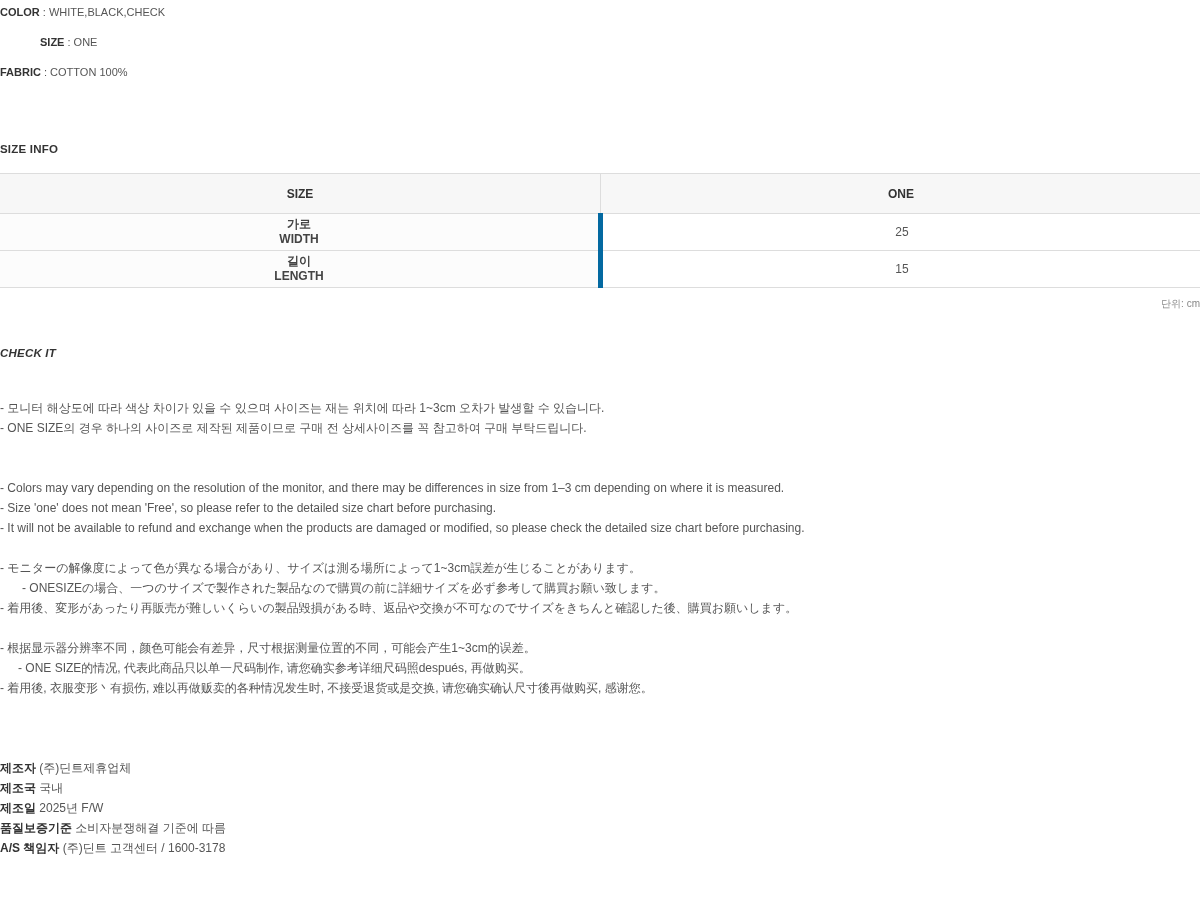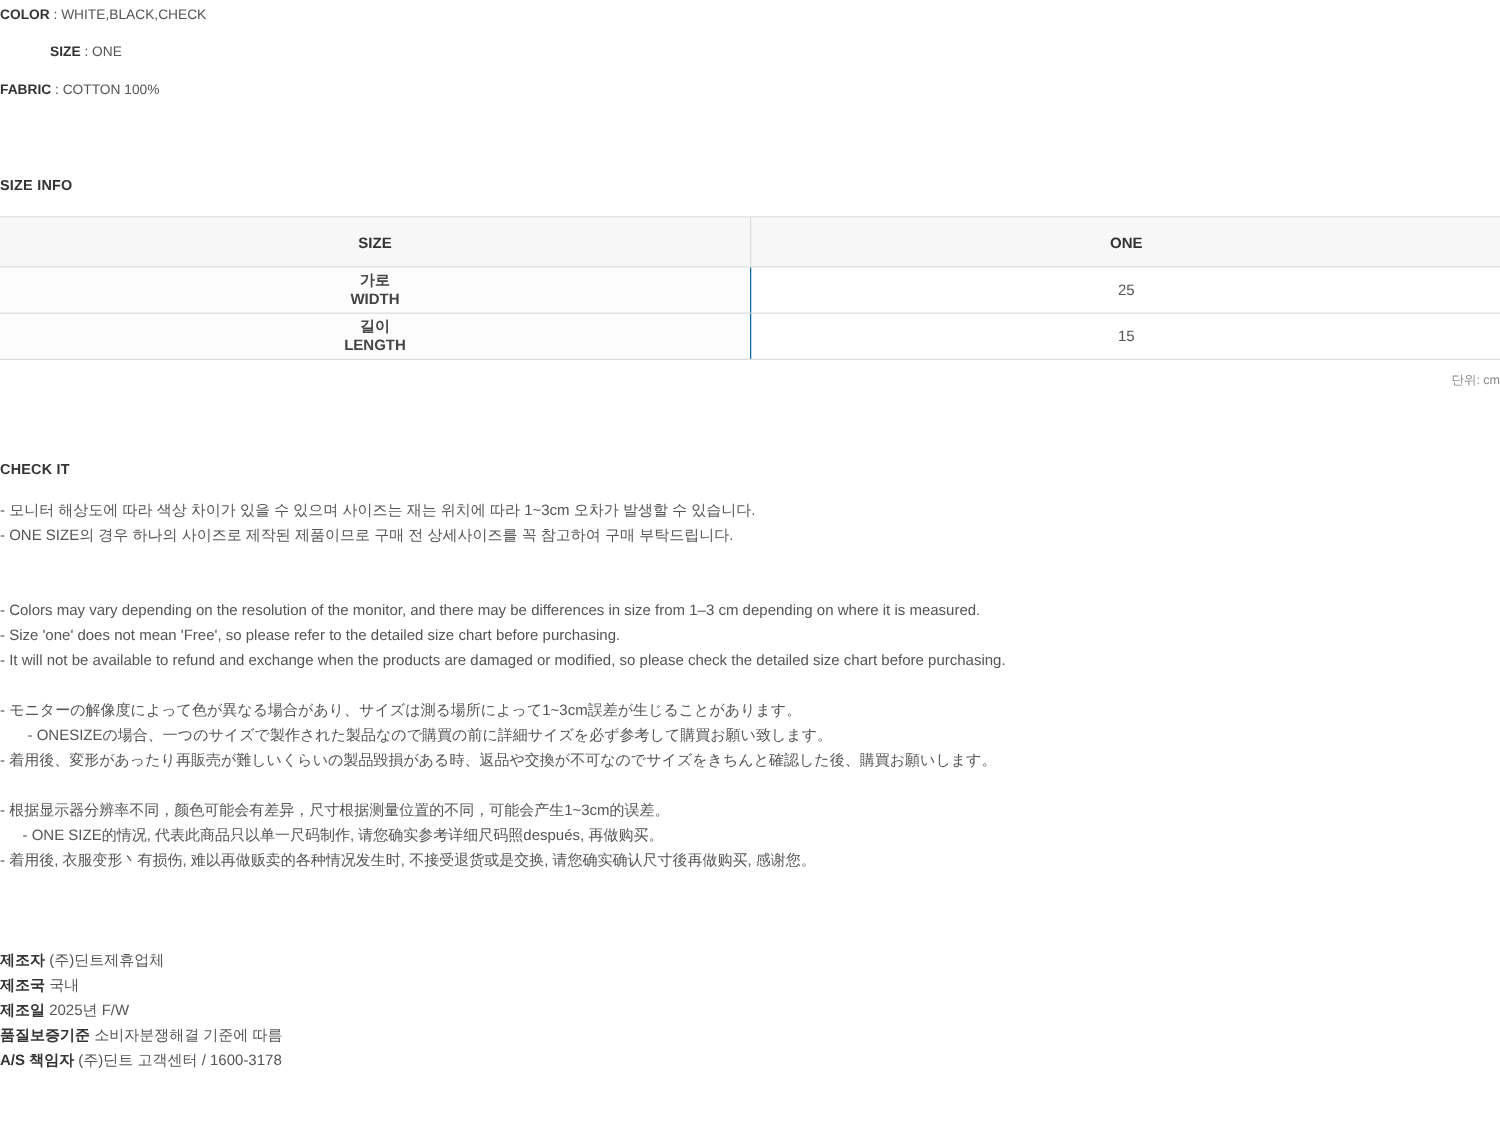--- a/index.html
+++ b/index.html
@@ -40,21 +40,21 @@
   
   .section-title {
     position: absolute;
     left: 0;
     font-size: 11.5px;
     font-weight: bold;
     color: #333333;
     letter-spacing: 0.2px;
   }
   .title-sizeinfo { top: 143px; }
-  .title-checkit  { top: 370px; }
+  .title-checkit  { top: 347px; font-style: italic; }
 
   table.size-table {
     position: absolute;
     top: 173px;
     left: 0;
     width: 1200px;
     border-collapse: collapse;
     table-layout: fixed;
   }
   table.size-table th,
@@ -73,21 +73,21 @@
     font-weight: bold;
     height: 39px;
   }
   table.size-table th.col-label { width: 600px; border-right: 1px solid #dddddd; }
   table.size-table th.col-one   { width: 600px; }
   table.size-table tr.row-measure td {
     height: 36px;
     line-height: 15px;
   }
   table.size-table tr.row-measure td.lbl {
-    border-right: 1px solid #0369a1;
+    border-right: 5px solid #0369a1;
     background: #fcfcfc;
     font-weight: bold;
     color: #444444;
   }
   table.size-table tr.row-measure td.lbl .ko { display: block; }
   table.size-table tr.row-measure td.lbl .en { display: block; }
   table.size-table tr.row-measure td.val {
     font-weight: normal;
     color: #555555;
   }

